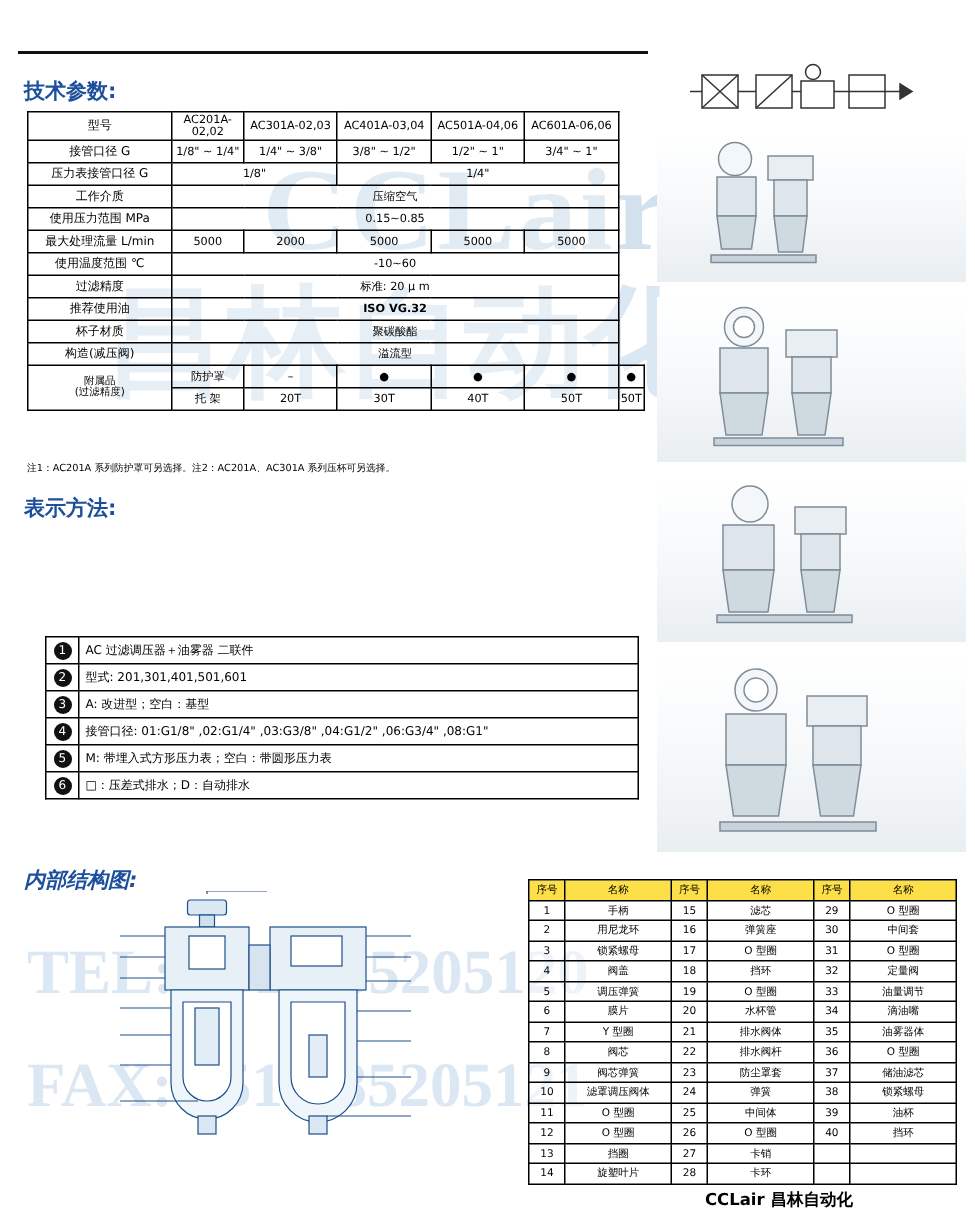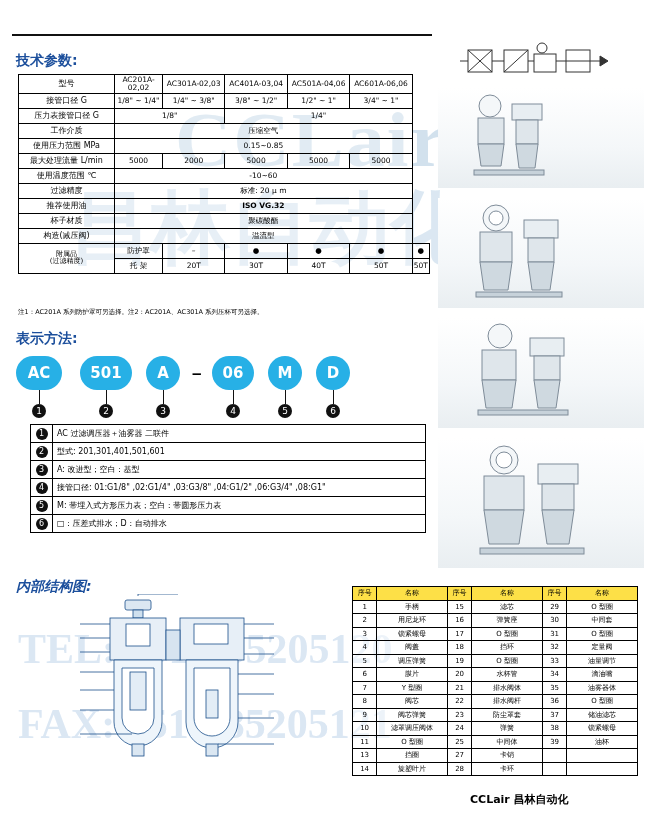--- a/index.html
+++ b/index.html
@@ -214,43 +214,20 @@
       <td>20T</td>
       <td>30T</td>
       <td>40T</td>
       <td>50T</td>
       <td>50T</td>
     </tr>
   </tbody>
     </table>
   <div class="note">注1：AC201A 系列防护罩可另选择。注2：AC201A、AC301A 系列压杯可另选择。</div>
 
-  <div class="code-row">
-    <div class="chip" style="left:0px;   width:46px;">AC</div>
-    <div class="chip" style="left:64px;  width:52px;">501</div>
-    <div class="chip" style="left:130px; width:34px;">A</div>
-    <div class="dash" style="left:176px;">–</div>
-    <div class="chip" style="left:196px; width:42px;">06</div>
-    <div class="chip" style="left:252px; width:34px;">M</div>
-    <div class="chip" style="left:300px; width:34px;">D</div>
-
-    <div class="tick" style="left:23px;  top:34px; height:14px;"></div>
-    <div class="tick" style="left:90px;  top:34px; height:14px;"></div>
-    <div class="tick" style="left:147px; top:34px; height:14px;"></div>
-    <div class="tick" style="left:217px; top:34px; height:14px;"></div>
-    <div class="tick" style="left:269px; top:34px; height:14px;"></div>
-    <div class="tick" style="left:317px; top:34px; height:14px;"></div>
-
-    <div class="num" style="left:16px;  top:48px;">1</div>
-    <div class="num" style="left:83px;  top:48px;">2</div>
-    <div class="num" style="left:140px; top:48px;">3</div>
-    <div class="num" style="left:210px; top:48px;">4</div>
-    <div class="num" style="left:262px; top:48px;">5</div>
-    <div class="num" style="left:310px; top:48px;">6</div>
-  </div>
 
   <table class="legend">
     <tbody>
         <tr>
       <td class="idx"><span class="badge">1</span></td>
       <td>AC 过滤调压器＋油雾器 二联件</td>
     </tr>
     <tr>
       <td class="idx"><span class="badge">2</span></td>
       <td>型式: 201,301,401,501,601</td>
@@ -474,20 +451,28 @@
     </tr>
     <tr>
       <td>11</td>
       <td>O 型圈</td>
       <td>25</td>
       <td>中间体</td>
       <td>39</td>
       <td>油杯</td>
     </tr>
     <tr>
+      <td>12</td>
+      <td>O 型圈</td>
+      <td>26</td>
+      <td>O 型圈</td>
+      <td>40</td>
+      <td>挡环</td>
+    </tr>
+    <tr>
       <td>13</td>
       <td>挡圈</td>
       <td>27</td>
       <td>卡销</td>
       <td></td>
       <td></td>
     </tr>
     <tr>
       <td>14</td>
       <td>旋塑叶片</td>

